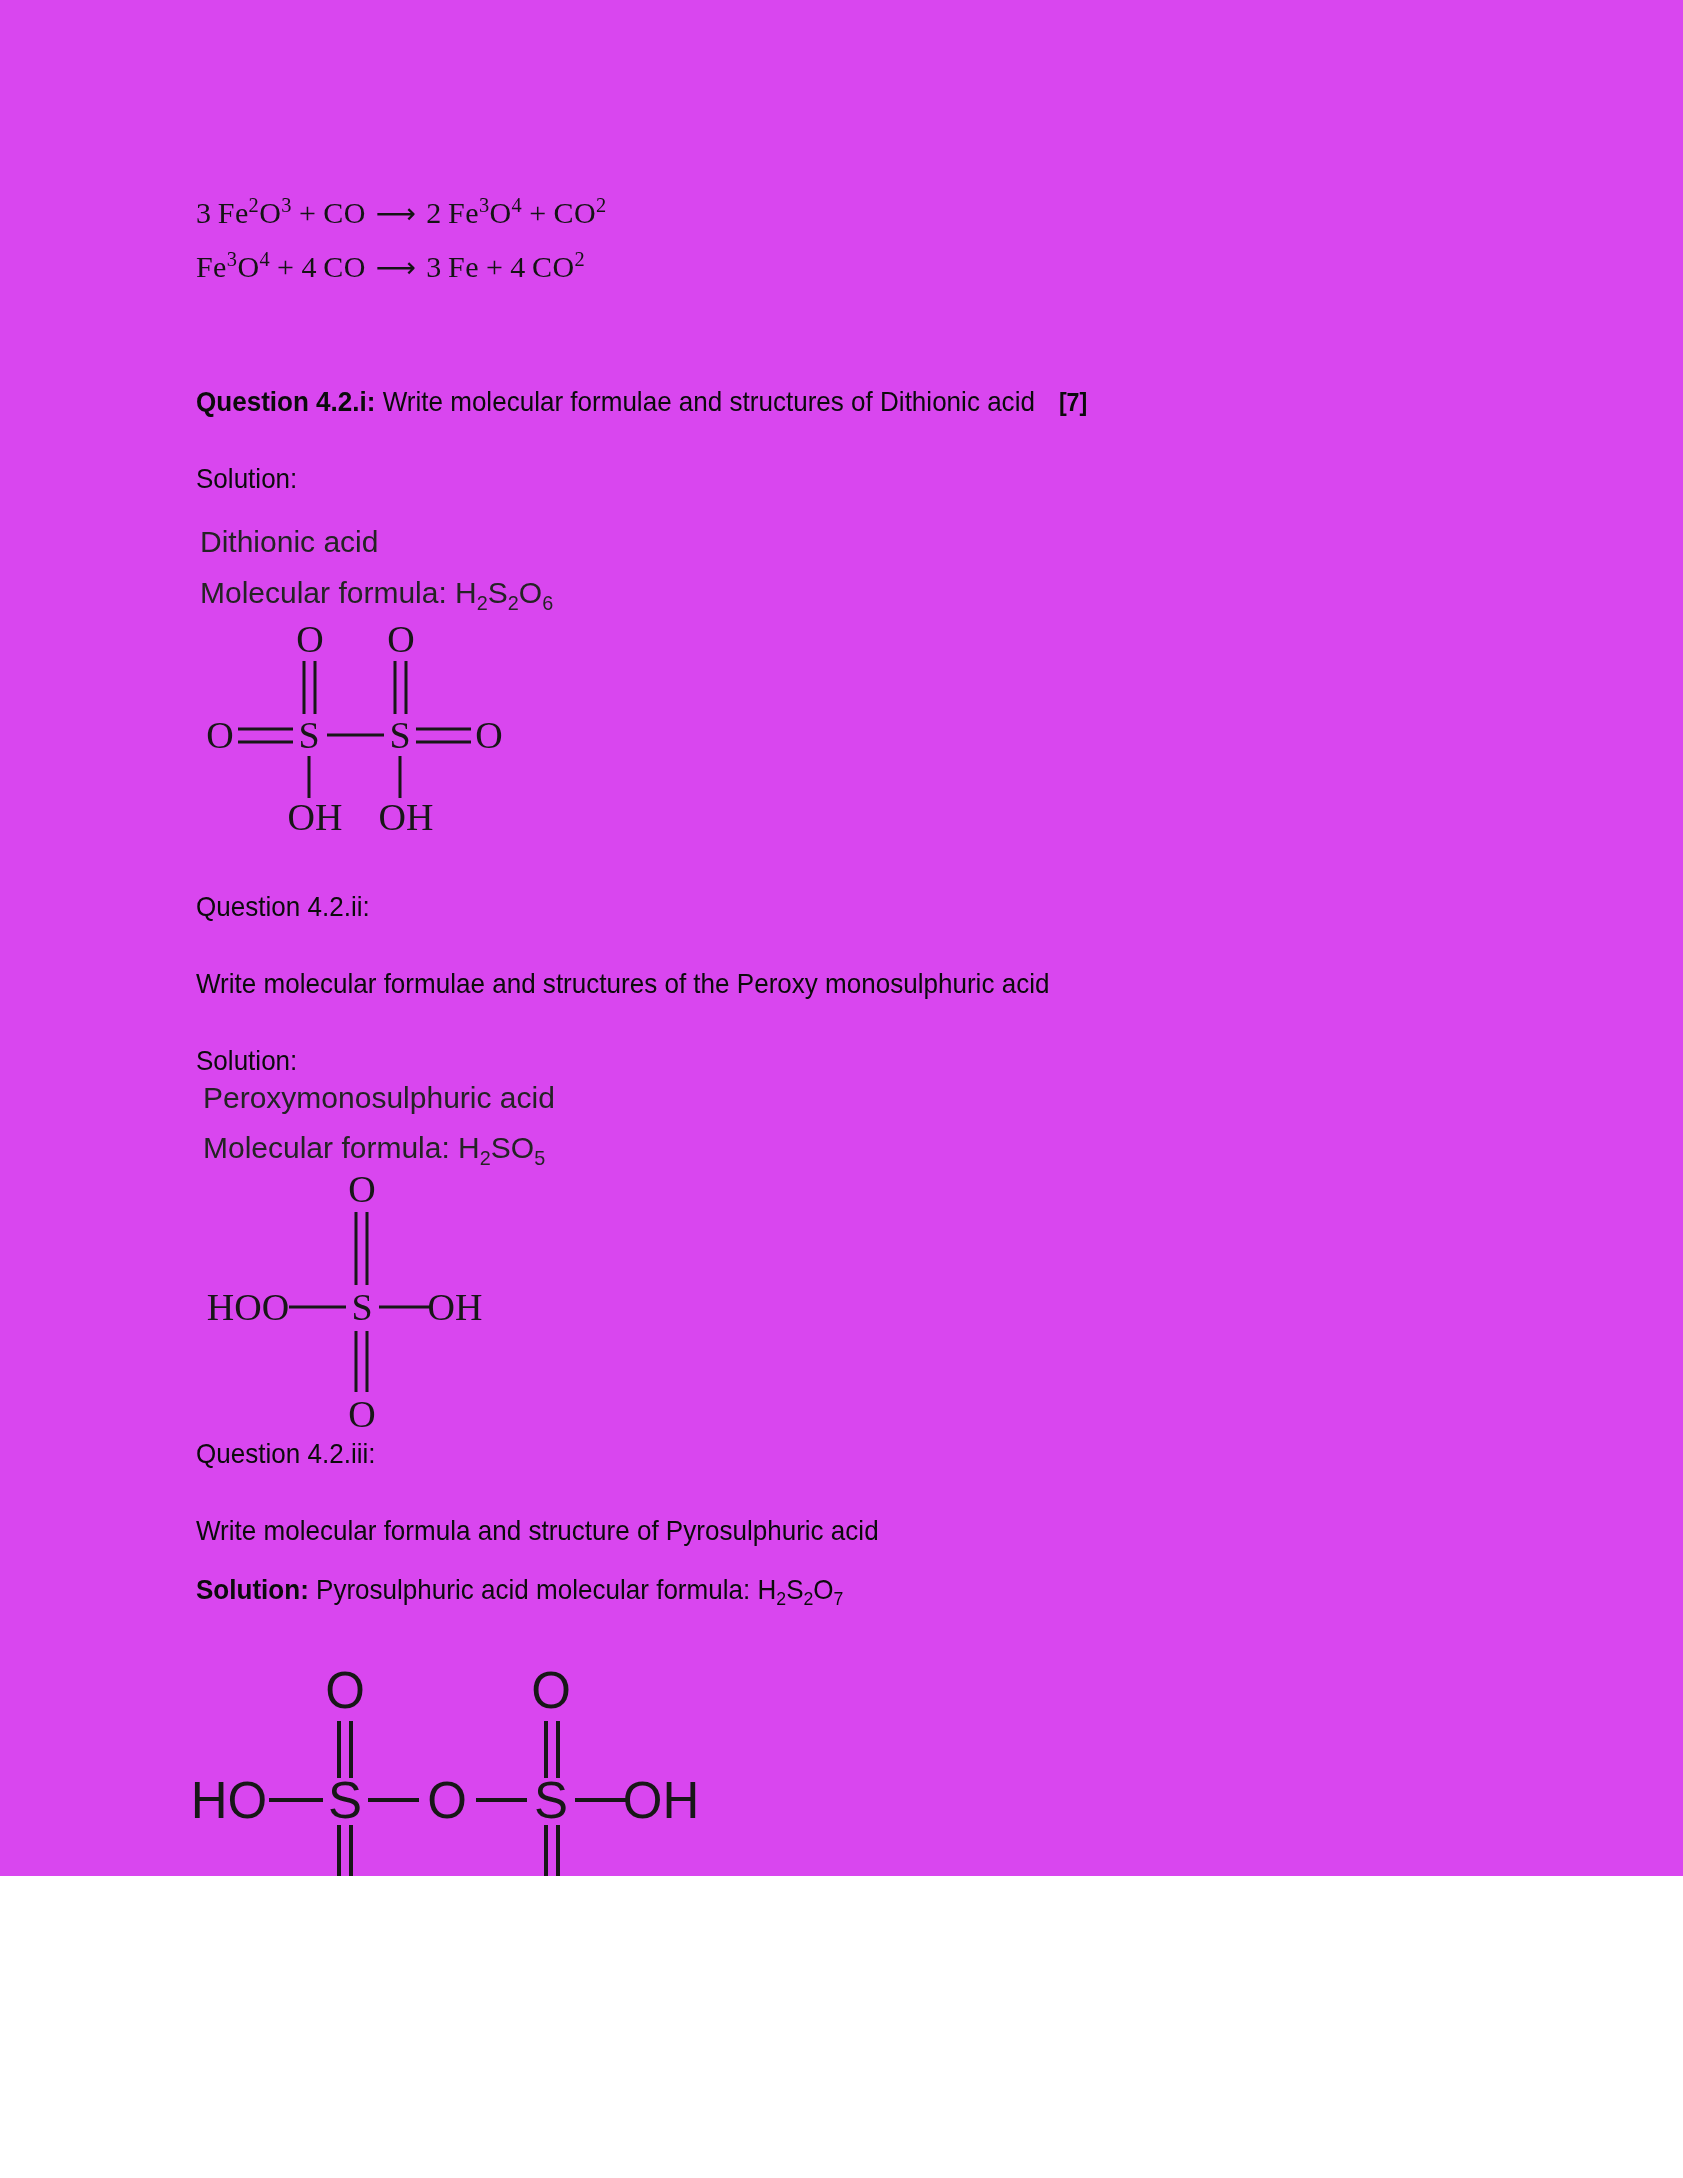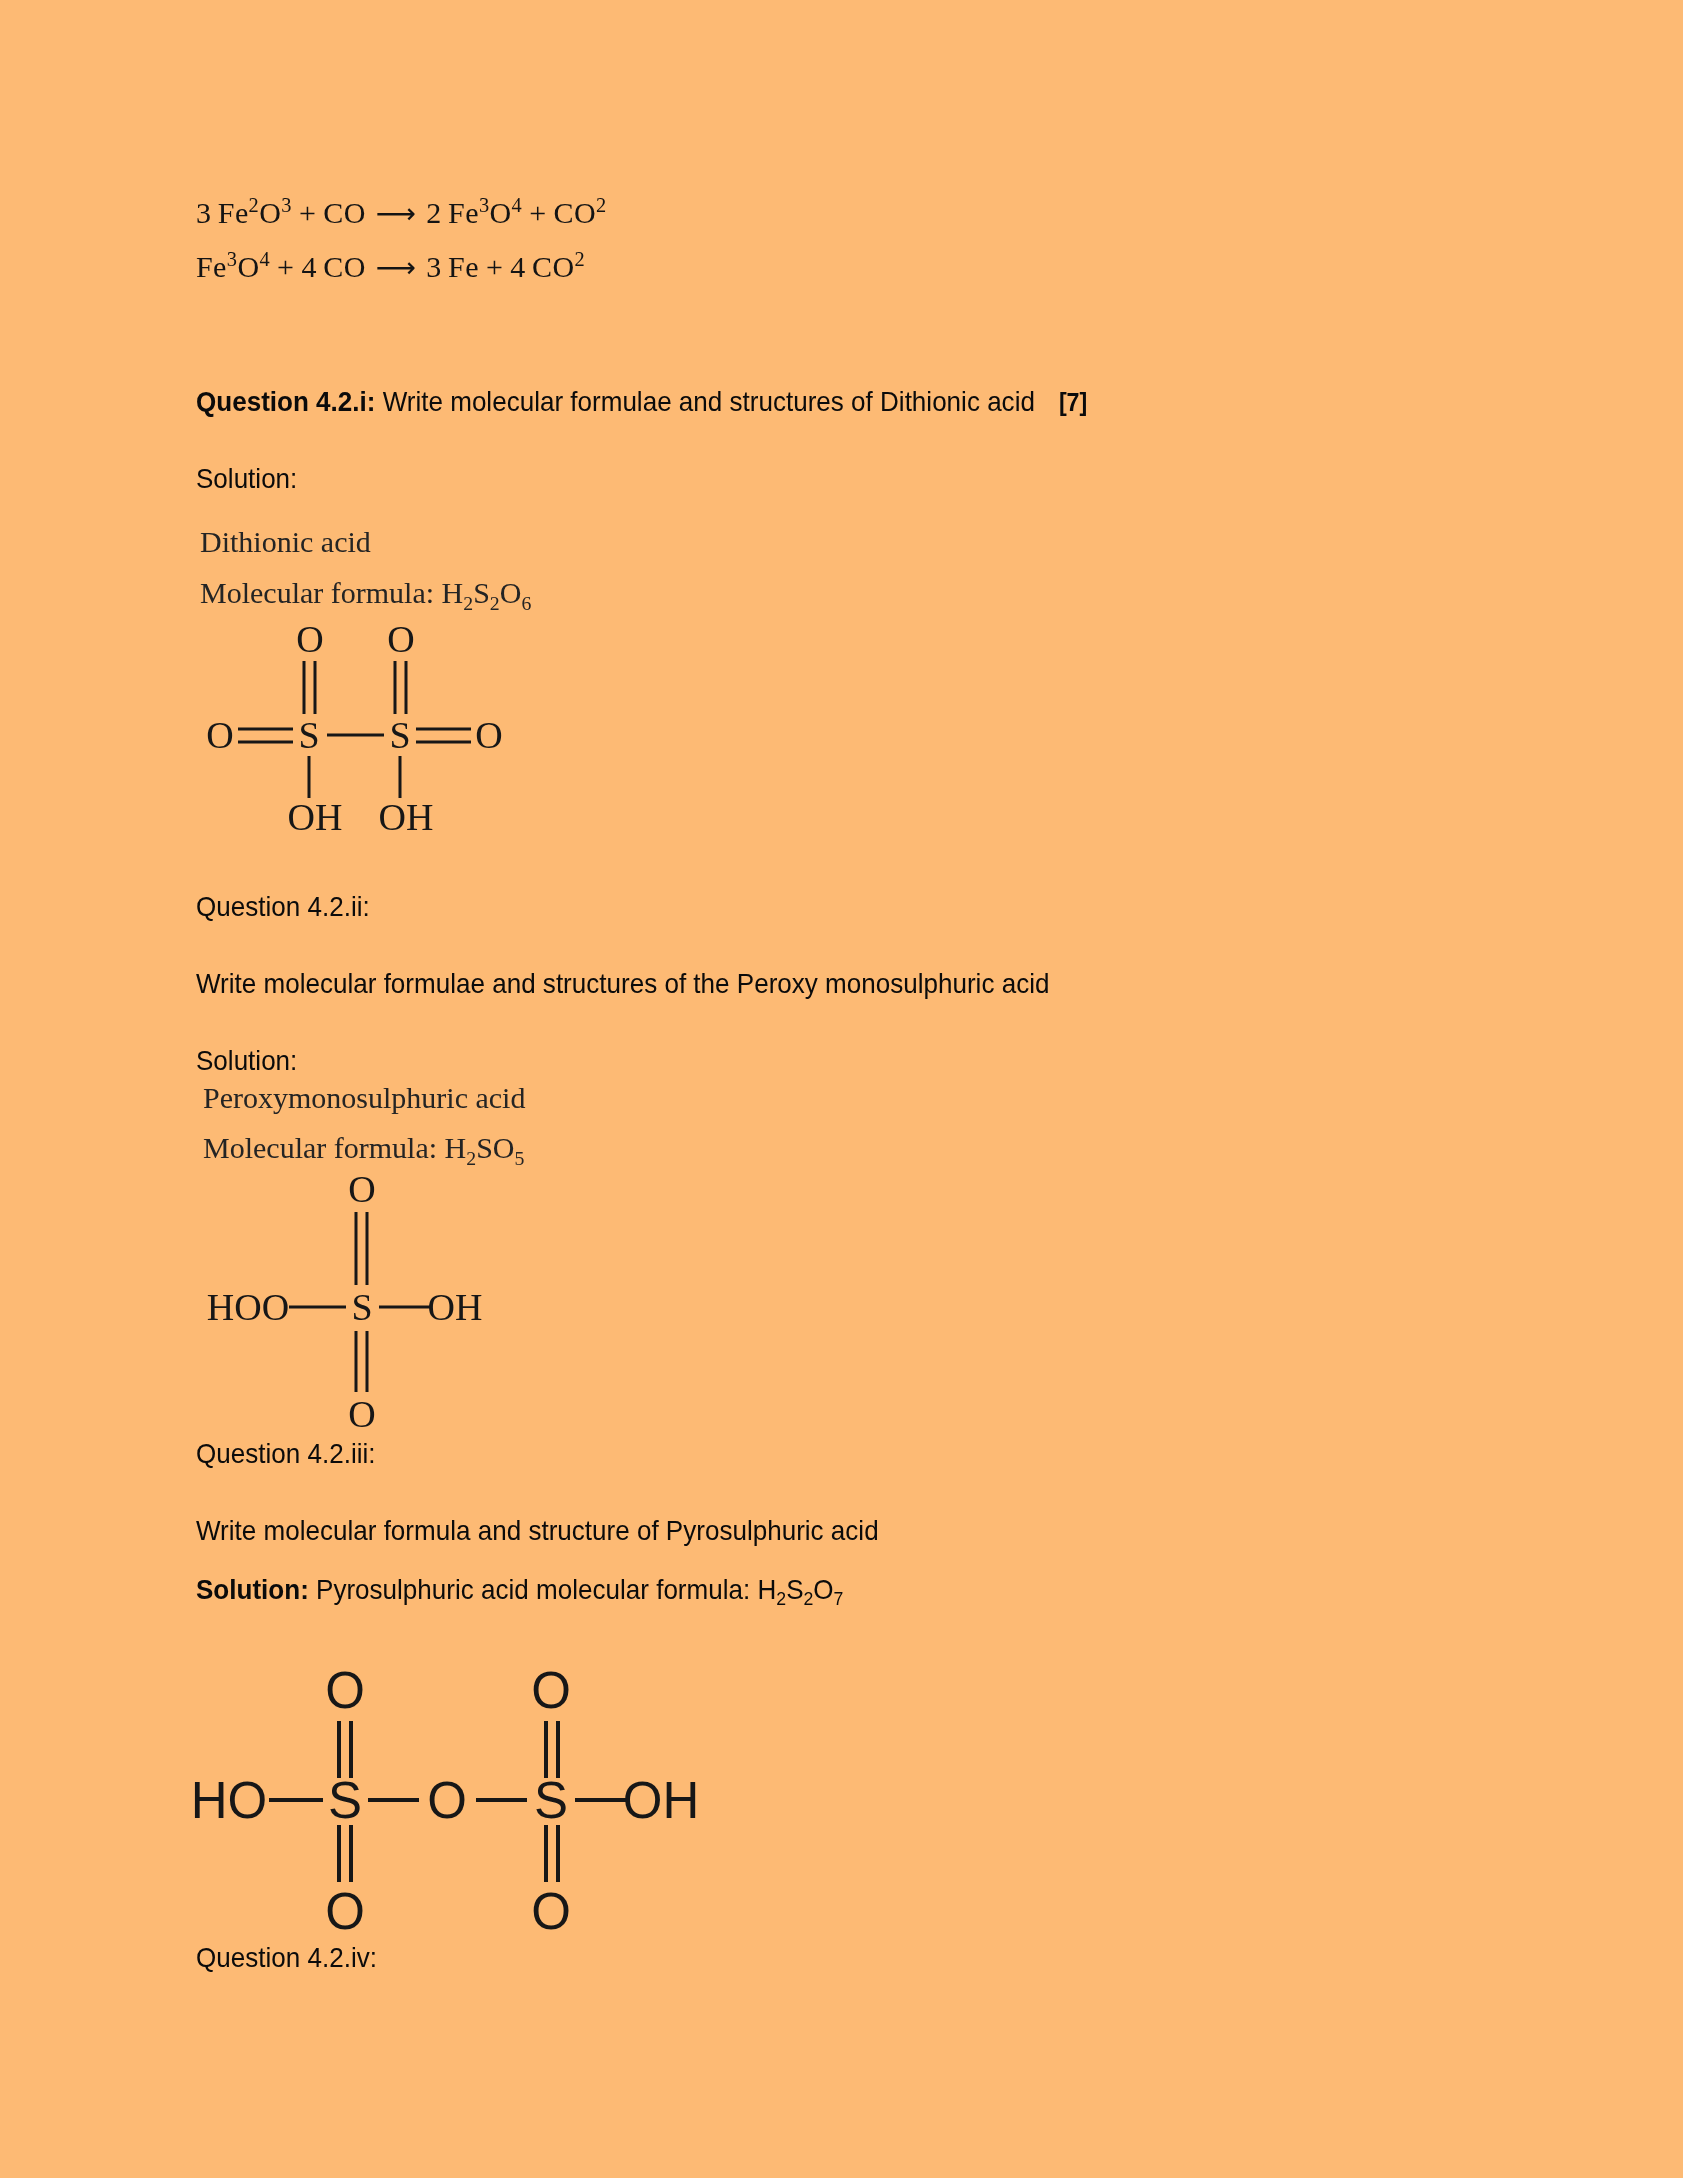--- a/index.html
+++ b/index.html
@@ -3,22 +3,22 @@
 <meta charset="utf-8">
 <style>
   html, body {
     margin: 0;
     padding: 0;
     background: #ffffff;
   }
   .page {
     position: relative;
     width: 1683px;
-    height: 2178px;
-    background: #fdba74;
+    height: 1876px;
+    background: #d946ef;
     overflow: hidden;
     font-family: "Liberation Sans", sans-serif;
     color: #000000;
   }
 
   
   .eqn-block {
     position: absolute;
     left: 196px;
     top: 186px;
@@ -45,21 +45,21 @@
     transform: scaleX(0.93);
     transform-origin: left center;
   }
   .prose b, .prose .bold { font-weight: bold; }
   .prose sub { font-size: 0.68em; vertical-align: baseline; position: relative; top: 6px; }
   .marks { font-weight: bold; font-size: 25px; }
 
   
   .fig-caption {
     position: absolute;
-    font-family: Liberation Serif, serif;
+    font-family: Liberation Sans, sans-serif;
     font-size: 30px;
     color: #242424;
     white-space: nowrap;
   }
   .fig-caption sub { font-size: 0.66em; vertical-align: baseline; position: relative; top: 7px; }
 
   
   .atom {
     position: absolute;
     font-family: "Liberation Serif", serif;

